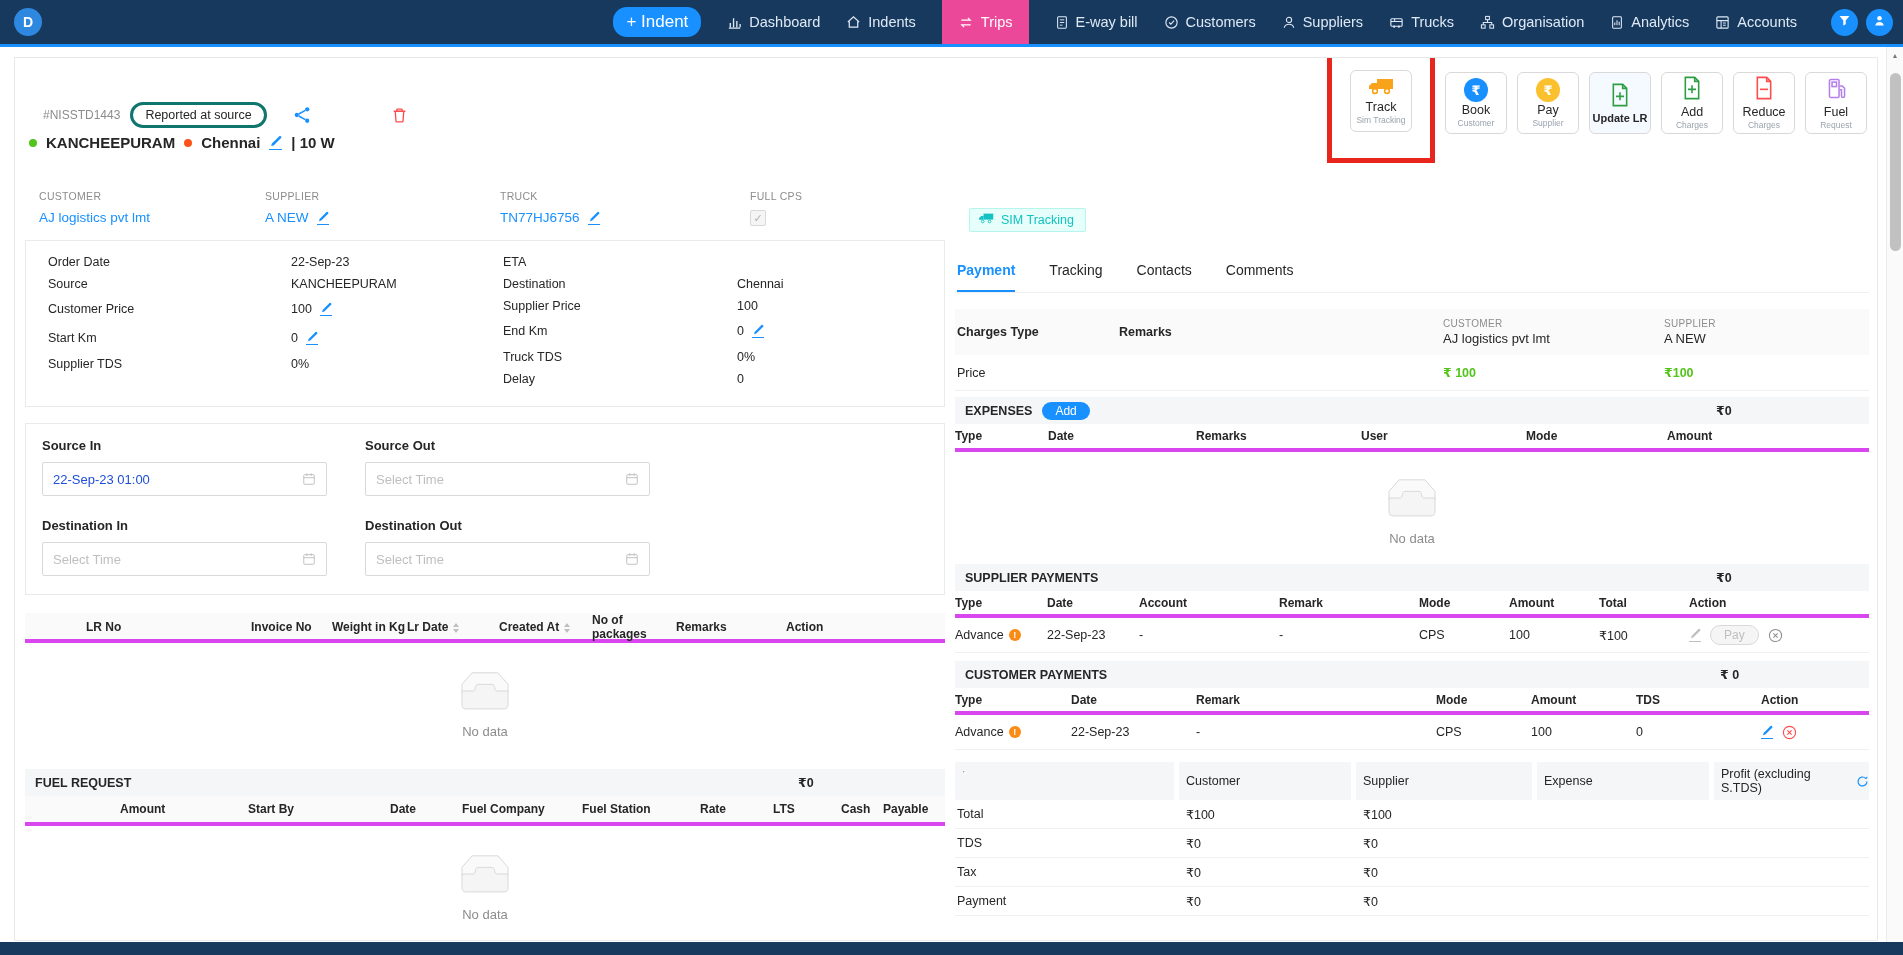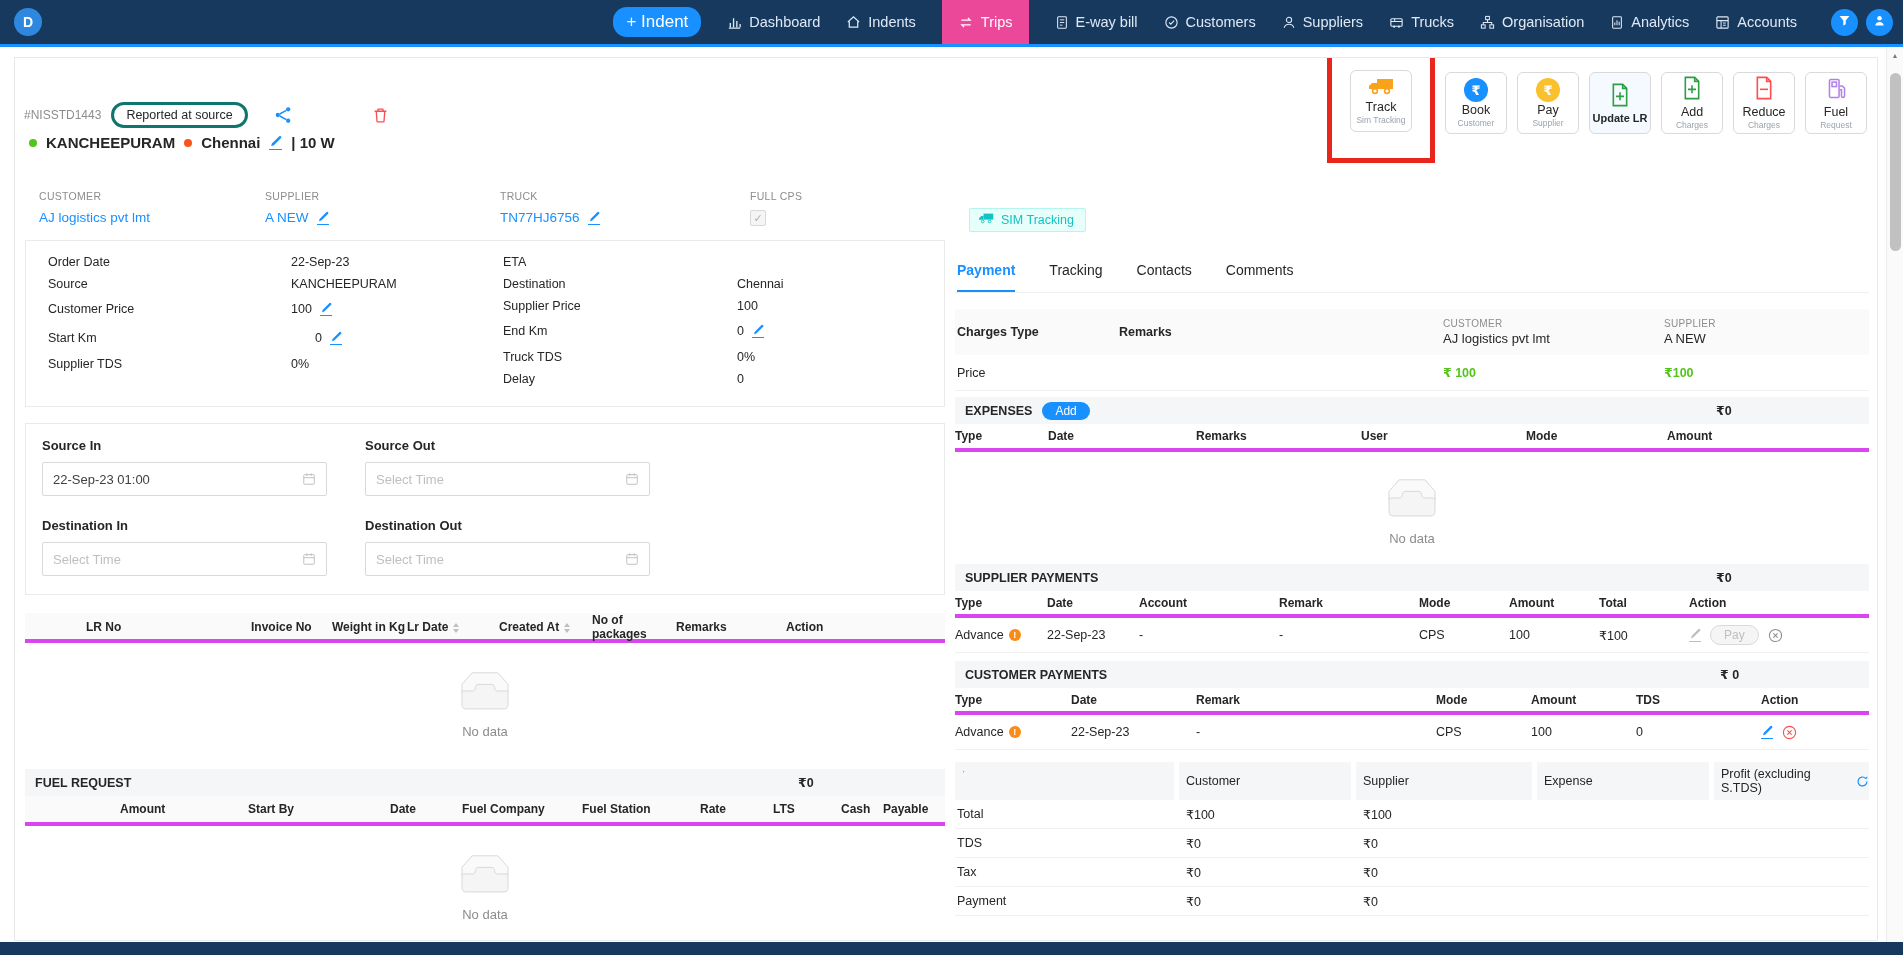--- a/index.html
+++ b/index.html
@@ -16,21 +16,21 @@
   .nav-item { display:flex; align-items:center; gap:7px; color:#dfe9f6; font-size:14.5px; height:100%; cursor:pointer; white-space:nowrap; }
   .nav-item svg { display:block; }
   .nav-item.active { background:#ec4899; padding:0 16px; color:#fff; }
   .nav-right { display:flex; align-items:center; gap:8px; margin-left:34px; }
   .nav-circle { width:27px; height:27px; border-radius:50%; background:#1890ff; display:flex; align-items:center; justify-content:center; cursor:pointer; }
 
   
   .card { position:absolute; left:14px; right:25px; top:57px; height:884px; border:1px solid #e6e8eb; background:#fff; overflow:hidden; }
 
   
-  .trip-row1 { position:absolute; top:44px; left:9px; display:flex; align-items:center; }
+  .trip-row1 { position:absolute; top:44px; left:28px; display:flex; align-items:center; }
   .trip-id { font-size:12px; color:#8c8c8c; }
   .badge { border:3px solid #0f766e; border-radius:13px; padding:3px 12px; font-size:12.5px; color:#262626; margin-left:10px; background:#fff; }
   .share-ic { color:#1890ff; margin-left:26px; cursor:pointer; display:flex; }
   .trash-ic { color:#ff4d4f; margin-left:80px; cursor:pointer; display:flex; }
   .trip-row2 { position:absolute; top:76px; left:14px; display:flex; align-items:center; gap:9px; font-size:15px; font-weight:600; color:#262626; }
   .dot { width:8px; height:8px; border-radius:50%; display:inline-block; }
   .dot.green { background:#52c41a; } .dot.orange { background:#fa541c; }
 
   .pencil { color:#1890ff; display:inline-flex; cursor:pointer; border-bottom:1px solid #1890ff; padding-bottom:1px; }
   .pencil.gray { color:#bfbfbf; border-bottom-color:#bfbfbf; }
@@ -55,21 +55,21 @@
 
   .dbox { border:1px solid #e9eaec; margin-top:14px; padding:12px 14px 14px 22px; display:grid; grid-template-columns:455px auto; }
   .dcol .drow { display:grid; grid-template-columns:243px auto; font-size:12.5px; margin-bottom:5px; align-items:center; min-height:17px; }
   .dcol.right .drow { grid-template-columns:234px auto; }
   .dlabel { color:#262626; }
   .dvalue { color:#262626; display:flex; align-items:center; gap:8px; }
 
   .tbox { border:1px solid #e9eaec; margin-top:16px; padding:14px 16px 18px; display:grid; grid-template-columns:285px 285px; gap:22px 38px; }
   .tlabel { font-size:13px; font-weight:700; color:#262626; margin-bottom:9px; }
   .tinput { height:34px; border:1px solid #d9d9d9; border-radius:2px; display:flex; align-items:center;
-            padding:0 10px; font-size:13px; color:#404040; background:#fff; cursor:pointer; }
+            padding:0 10px; font-size:13px; color:#1d4ed8; background:#fff; cursor:pointer; }
   .tinput .flex { flex:1; }
   .tinput.ph { color:#bfbfbf; }
   .cal { color:#bfbfbf; display:flex; }
 
   .thead { background:#fafafa; border-bottom:4px solid #d946ef; display:grid; align-items:center; height:30px;
            font-size:12px; font-weight:600; color:#262626; }
   .g-lr { grid-template-columns:226px 81px 75px 92px 93px 84px 110px auto; margin-top:18px; }
   .g-lr .c1 { padding-left:61px; }
   .sorts { display:inline-flex; flex-direction:column; margin-left:5px; vertical-align:middle; }
   .sorts i { width:0; height:0; border-left:3.5px solid transparent; border-right:3.5px solid transparent; display:block; }
@@ -397,21 +397,21 @@
               <span class="dlabel">Customer Price</span>
               <span class="dvalue">
                 <span>100</span>
                 <span class="pencil">
                   <svg width="12" height="12" viewBox="0 0 16 16">
                     <path d="M12.7 1.4a1.2 1.2 0 0 1 1.7 0l.5.5a1.2 1.2 0 0 1 0 1.7l-9.2 9.2-3 .8.8-3z" fill="currentColor"></path>
                   </svg>
                 </span>
               </span>
             </div>
-          <div class="drow" style="min-height:24px;gap:24px;">
+          <div class="drow" style="min-height:24px;">
               <span class="dlabel">Start Km</span>
               <span class="dvalue">
                 <span>0</span>
                 <span class="pencil">
                   <svg width="12" height="12" viewBox="0 0 16 16">
                     <path d="M12.7 1.4a1.2 1.2 0 0 1 1.7 0l.5.5a1.2 1.2 0 0 1 0 1.7l-9.2 9.2-3 .8.8-3z" fill="currentColor"></path>
                   </svg>
                 </span>
               </span>
             </div>

